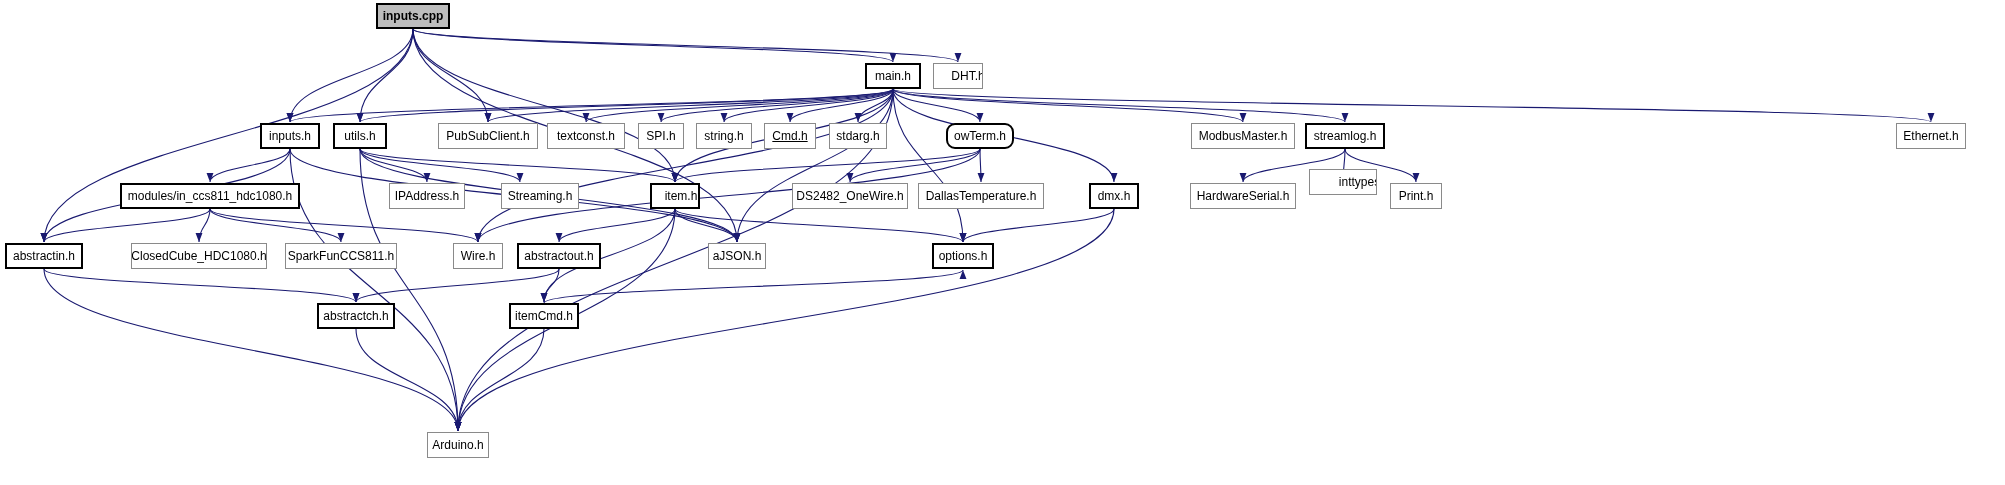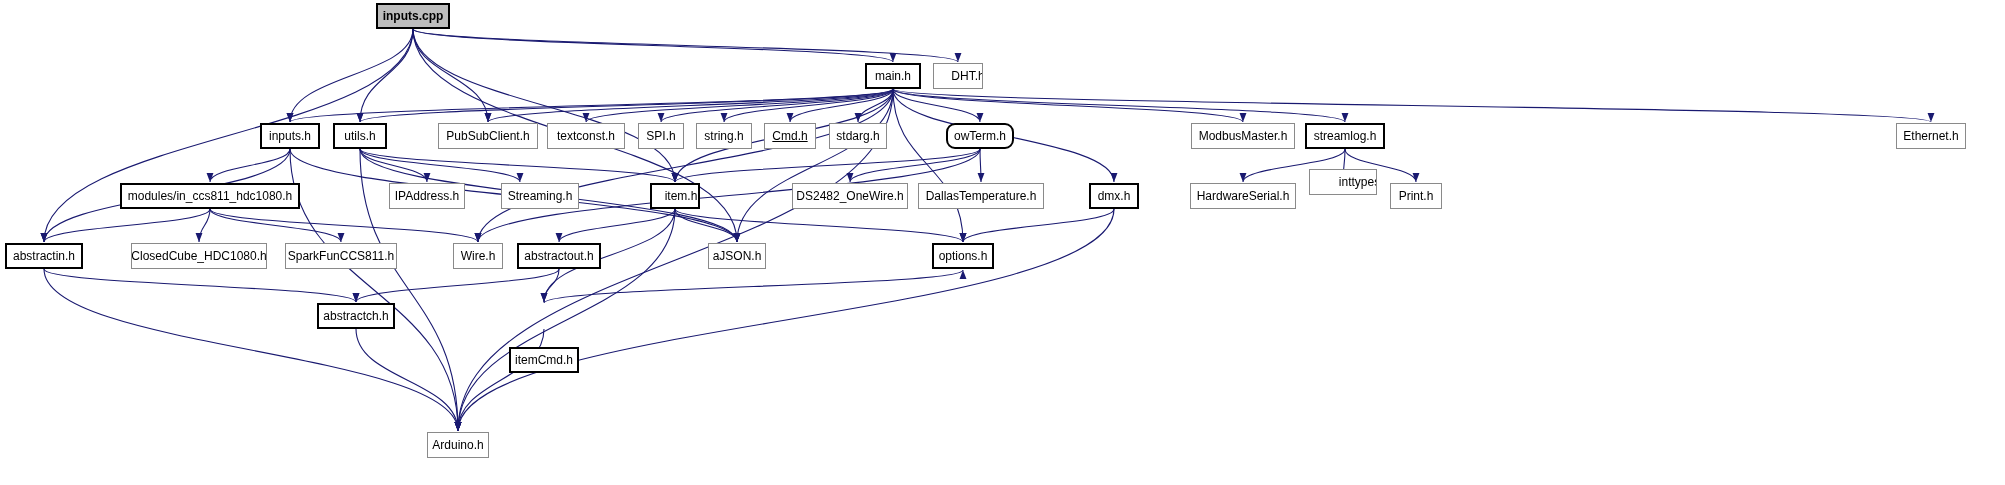--- a/index.html
+++ b/index.html
@@ -146,16 +146,16 @@
       <div class="node external" title="inttypes.h" style="left: 1309px; top: 169px; width: 68px; height: 26px; padding-left: 43px;">inttypes.h</div>
       <div class="node external" title="Print.h" style="left: 1390px; top: 183px; width: 52px; height: 26px;">Print.h</div>
       <div class="node project" title="abstractin.h" style="left: 5px; top: 243px; width: 78px; height: 26px;">abstractin.h</div>
       <div class="node external" title="ClosedCube_HDC1080.h" style="left: 131px; top: 243px; width: 136px; height: 26px;">ClosedCube_HDC1080.h</div>
       <div class="node external" title="SparkFunCCS811.h" style="left: 285px; top: 243px; width: 112px; height: 26px;">SparkFunCCS811.h</div>
       <div class="node external" title="Wire.h" style="left: 453px; top: 243px; width: 50px; height: 26px;">Wire.h</div>
       <div class="node project" title="abstractout.h" style="left: 517px; top: 243px; width: 84px; height: 26px;">abstractout.h</div>
       <div class="node external" title="aJSON.h" style="left: 708px; top: 243px; width: 58px; height: 26px;">aJSON.h</div>
       <div class="node project" title="options.h" style="left: 932px; top: 243px; width: 62px; height: 26px;">options.h</div>
       <div class="node project" title="abstractch.h" style="left: 317px; top: 303px; width: 78px; height: 26px;">abstractch.h</div>
-      <div class="node project" title="itemCmd.h" style="left: 509px; top: 303px; width: 70px; height: 26px; margin-top: 44px;">itemCmd.h</div>
+      <div class="node project" title="itemCmd.h" style="left: 509px; top: 303px; width: 70px; height: 26px;">itemCmd.h</div>
       <div class="node external" title="Arduino.h" style="left: 427px; top: 432px; width: 62px; height: 26px;">Arduino.h</div>
     </div>
 </div>
 
 </body></html>

